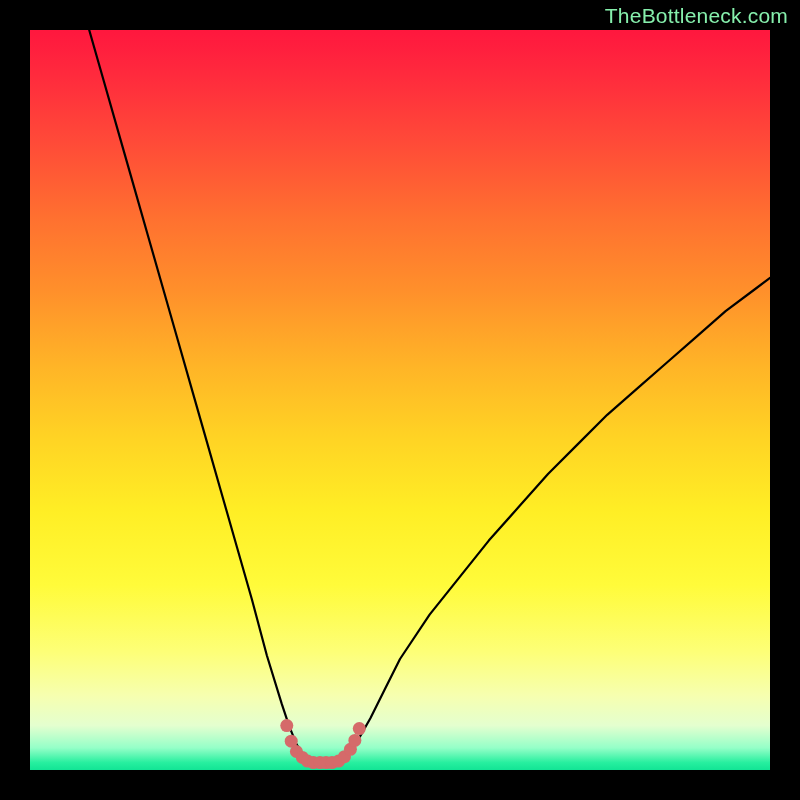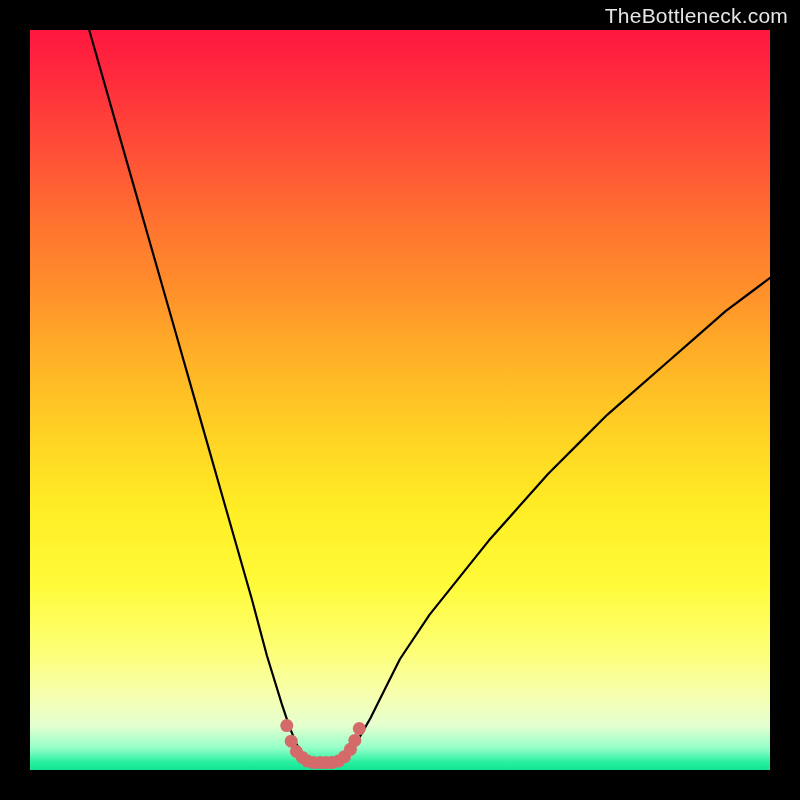--- a/index.html
+++ b/index.html
@@ -50,21 +50,21 @@
   .curve-svg {
     position: absolute;
     inset: 0;
     width: 740px;
     height: 740px;
   }
   .watermark {
     position: absolute;
     top: 4px;
     right: 12px;
-    color: #e5e5e5;
+    color: #86efac;
     font-size: 21px;
     letter-spacing: 0.2px;
     font-weight: 400;
   }
 </style>
 </head>
 <body>
 
 <div class="frame">
 

